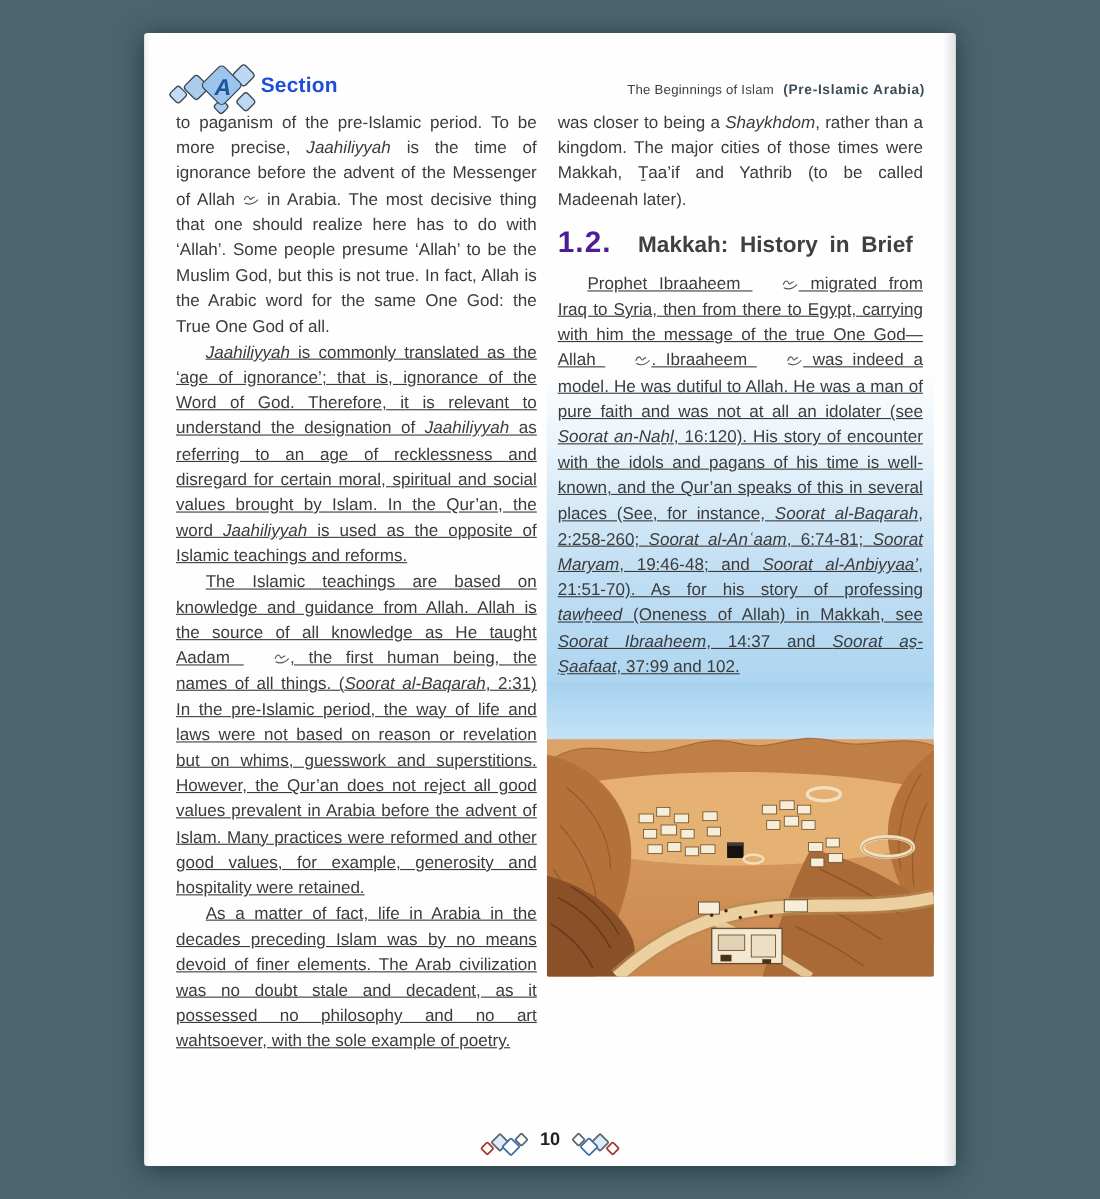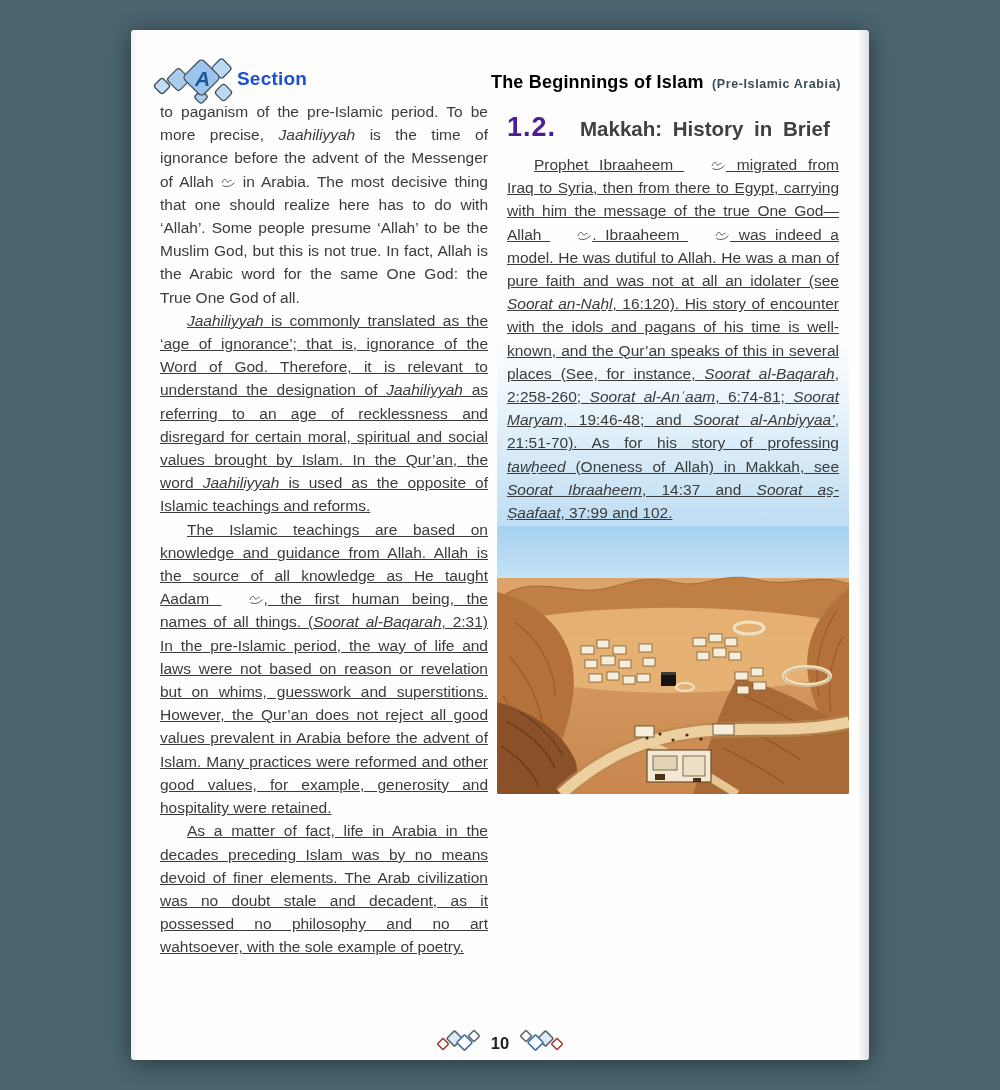--- a/index.html
+++ b/index.html
@@ -23,21 +23,21 @@
   }
 
   
   .page-header { position:absolute; left:0; top:26px; width:100%; height:48px; }
   .logo-wrap { position:absolute; left:20px; top:0; width:100px; height:50px; }
   .section-label {
     position:absolute; left:106px; top:12px;
     font-size:19px; font-weight:bold; color:#1d4ed8; letter-spacing:.2px;
   }
   .chapter-head { position:absolute; right:28px; top:16px; white-space:nowrap; }
-  .chapter-title { font-size:18px; font-weight:bold; color:#000000; letter-spacing:.2px; }
+  .chapter-title { font-size:12px; font-weight:normal; color:#404040; letter-spacing:.2px; }
   .chapter-subtitle { font-size:12.5px; font-weight:bold; color:#3c4c57; letter-spacing:.6px; margin-left:4px;text-align:center; }
 
   
   .col { position:absolute; top:70px; z-index:2; font-size:15.5px; line-height:23.2px;
          color:#3b3b3b; text-align:justify; }
   .col-left  { left:29px;  width:328px; }
   .col-right { left:376px; width:332px; }
   .para { margin:0; }
   .para.ind { text-indent:27px;text-decoration:underline; }
   .it { font-style:italic; }
@@ -59,21 +59,21 @@
   
   .illustration { position:relative; z-index:2; margin:2px 0 12px -10px; width:352px; height:268px;
                   border-radius:2px; overflow:hidden; }
   .illustration svg { display:block; }
 
   .rc-bottom { margin-top:0; }
 
   
   .page-footer {
     position:absolute; left:0; top:997px; width:100%; z-index:2;
-    display:flex; justify-content:center; align-items:flex-end; gap:9px;
+    display:flex; justify-content:center; align-items:flex-start; gap:9px;
   }
   .page-number { font-size:16.5px; font-weight:bold; color:#222; }
   .ornament { line-height:0; }
   .ornament.flip svg { transform:scaleX(-1); }
 </style>
 </head>
 <body>
 
 <div class="book-page">
 
@@ -105,20 +105,23 @@
             <path d="M1 6 C2.5 1.5 5 1.5 6 4.5 C7 7 8.5 2.5 10.5 3.5 M1.5 8.5 C5.5 10.5 10 9.5 13.5 5.5" fill="none" stroke="#555" stroke-width="1"></path>
           </svg></span><span> in Arabia. The most decisive thing that one should realize here has to do with ‘Allah’. Some people presume ‘Allah’ to be the Muslim God, but this is not true. In fact, Allah is the Arabic word for the same One God: the True One God of all.</span></p>
       <p class="para ind"><span class="it">Jaahiliyyah</span><span> is commonly translated as the ‘age of ignorance’; that is, ignorance of the Word of God. Therefore, it is relevant to understand the designation of </span><span class="it">Jaahiliyyah</span><span> as referring to an age of recklessness and disregard for certain moral, spiritual and social values brought by Islam. In the Qur’an, the word </span><span class="it">Jaahiliyyah</span><span> is used as the opposite of Islamic teachings and reforms.</span></p>
       <p class="para ind"><span>The Islamic teachings are based on knowledge and guidance from Allah. Allah is the source of all knowledge as He taught Aadam </span><span class="honorific"><svg width="15" height="11" viewBox="0 0 15 11">
             <path d="M1 6 C2.5 1.5 5 1.5 6 4.5 C7 7 8.5 2.5 10.5 3.5 M1.5 8.5 C5.5 10.5 10 9.5 13.5 5.5" fill="none" stroke="#555" stroke-width="1"></path>
           </svg></span><span>, the first human being, the names of all things. (</span><span class="it">Soorat al-Baqarah</span><span>, 2:31) In the pre-Islamic period, the way of life and laws were not based on reason or revelation but on whims, guesswork and superstitions. However, the Qur’an does not reject all good values prevalent in Arabia before the advent of Islam. Many practices were reformed and other good values, for example, generosity and hospitality were retained.</span></p>
       <p class="para ind"><span>As a matter of fact, life in Arabia in the decades preceding Islam was by no means devoid of finer elements. The Arab civilization was no doubt stale and decadent, as it possessed no philosophy and no art wahtsoever, with the sole example of poetry.</span></p>
     </div>
 
   <div class="col col-right">
+    <div>
+        <p class="para"><span>was closer to being a </span><span class="it">Shaykhdom</span><span>, rather than a kingdom. The major cities of those times were Makkah, Ṯaa’if and Yathrib (to be called Madeenah later).</span></p>
+      </div>
 
     <div class="sec-heading">
       <span class="sec-number">1.2.</span><span class="sec-title">Makkah: History in Brief</span>
     </div>
 
     <div>
         <p class="para ind"><span>Prophet Ibraaheem </span><span class="honorific"><svg width="15" height="11" viewBox="0 0 15 11">
               <path d="M1 6 C2.5 1.5 5 1.5 6 4.5 C7 7 8.5 2.5 10.5 3.5 M1.5 8.5 C5.5 10.5 10 9.5 13.5 5.5" fill="none" stroke="#555" stroke-width="1"></path>
             </svg></span><span> migrated from Iraq to Syria, then from there to Egypt, carrying with him the message of the true One God—Allah </span><span class="honorific"><svg width="15" height="11" viewBox="0 0 15 11">
               <path d="M1 6 C2.5 1.5 5 1.5 6 4.5 C7 7 8.5 2.5 10.5 3.5 M1.5 8.5 C5.5 10.5 10 9.5 13.5 5.5" fill="none" stroke="#555" stroke-width="1"></path>

